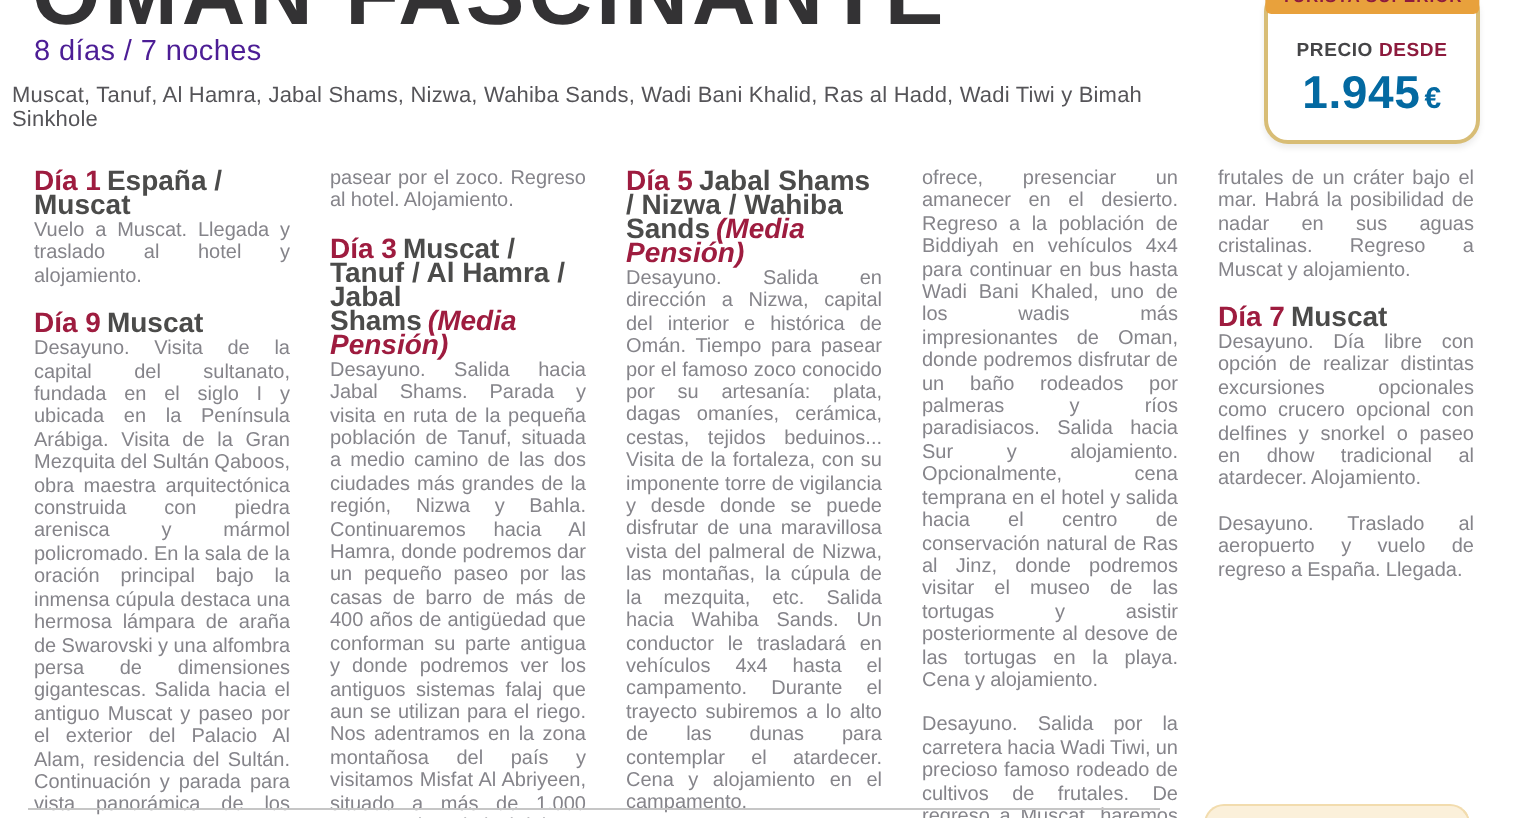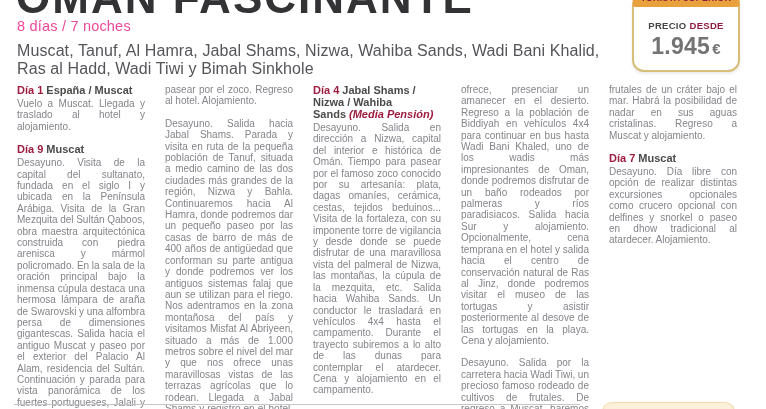--- a/index.html
+++ b/index.html
@@ -15,55 +15,55 @@
   .title-clip {
     position:absolute; top:0; left:16px; width:620px; height:15px; overflow:hidden;
   }
   .tour-title {
     margin-top:-27px;
     font-size:44px; font-weight:700; letter-spacing:2px;
     color:#333234; white-space:nowrap;
   }
   .tour-duration {
     position:absolute; top:18px; left:17px;
-    font-size:14.5px; color:#ec4899; letter-spacing:.2px;
+    font-size:14.5px; color:#4c1d95; letter-spacing:.2px;
   }
   .tour-destinations {
-    position:absolute; top:42px; left:17px; width:610px;
-    font-size:16px; color:#555458; letter-spacing:.1px;
+    position:absolute; top:42px; left:6px; width:610px;
+    font-size:11px; color:#555458; letter-spacing:.1px;
   }
   
   .price-wrap { position:absolute; top:-6px; right:26px; width:108px; }
   .price-box {
     position:relative;
     border:2px solid #d8bd76; border-radius:12px;
     background:#ffffff;
     padding:24px 4px 10px 4px;
     text-align:center;
     box-shadow:0 2px 3px rgba(0,0,0,.08);
   }
   .category-badge {
     position:absolute; top:-8px; left:50%; transform:translateX(-50%);
     background:#e8a13c; color:#8d1b3d;
     font-size:8.5px; font-weight:700; letter-spacing:.5px;
     padding:5px 8px 4px; border-radius:3px; white-space:nowrap;
   }
   .price-label { font-size:9.5px; font-weight:700; letter-spacing:.3px; color:#454547; }
   .price-label .desde { color:#8d1b3d; margin-left:3px; }
-  .price-value { margin-top:2px; font-size:23px; font-weight:700; color:#737373; letter-spacing:.3px; }
+  .price-value { margin-top:2px; font-size:23px; font-weight:700; color:#0369a1; letter-spacing:.3px; }
   .price-value .cur { font-size:15px; font-weight:700; margin-left:2px; }
   
   .columns {
     position:absolute; top:84px; left:17px;
     display:grid; grid-template-columns:repeat(5,128px); column-gap:20px;
     height:325px; overflow:hidden;
   }
   .col { overflow:hidden; }
   .dh {
-    font-size:11px; font-weight:700; line-height:12px;
+    font-size:14px; font-weight:700; line-height:12px;
     color:#4b4b4a; margin:0 0 2px;
   }
   .dh .day { color:#9e1c3f; margin-right:3px; }
   .dh .meal { color:#9e1c3f; font-style:italic; margin-left:3px; }
   .col p {
     font-size:10px; line-height:11.4px; text-align:justify;
     word-spacing:-0.2px; margin:0 0 11px; color:#85848a;
   }
   
   .divider {
@@ -97,37 +97,39 @@
 
   <section class="col">
     <h3 class="dh"><span class="day">Día 1</span><span class="route">España / Muscat</span></h3>
     <p>Vuelo a Muscat. Llegada y traslado al hotel y alojamiento.</p>
     <h3 class="dh"><span class="day">Día 9</span><span class="route">Muscat</span></h3>
     <p>Desayuno. Visita de la capital del sultanato, fundada en el siglo I y ubicada en la Península Arábiga. Visita de la Gran Mezquita del Sultán Qaboos, obra maestra arquitectónica construida con piedra arenisca y mármol policromado. En la sala de la oración principal bajo la inmensa cúpula destaca una hermosa lámpara de araña de Swarovski y una alfombra persa de dimensiones gigantescas. Salida hacia el antiguo Muscat y paseo por el exterior del Palacio Al Alam, residencia del Sultán. Continuación y parada para vista panorámica de los fuertes portugueses, Jalali y Mirani, que protegían el antiguo puerto comercial. Visita barrio tradicional de Mutra donde podrán</p>
   </section>
 
   <section class="col">
     <p>pasear por el zoco. Regreso al hotel. Alojamiento.</p>
+    <h3 class="dh"><span class="day">Día 3</span><span class="route">Muscat / Tanuf / Al Hamra / Jabal Shams</span><span class="meal">(Media Pensión)</span></h3>
     <p>Desayuno. Salida hacia Jabal Shams. Parada y visita en ruta de la pequeña población de Tanuf, situada a medio camino de las dos ciudades más grandes de la región, Nizwa y Bahla. Continuaremos hacia Al Hamra, donde podremos dar un pequeño paseo por las casas de barro de más de 400 años de antigüedad que conforman su parte antigua y donde podremos ver los antiguos sistemas falaj que aun se utilizan para el riego. Nos adentramos en la zona montañosa del país y visitamos Misfat Al Abriyeen, situado a más de 1.000 metros sobre el nivel del mar y que nos ofrece unas maravillosas vistas de las terrazas agrícolas que lo rodean. Llegada a Jabal Shams y registro en el hotel. Cena y alojamiento.</p>
   </section>
 
   <section class="col">
-    <h3 class="dh"><span class="day">Día 4</span><span class="route">Jabal Shams / Nizwa / Wahiba Sands</span><span class="meal">(Media Pensión)</span></h3>
+    <h3 class="dh"><span class="day">Día 5</span><span class="route">Jabal Shams / Nizwa / Wahiba Sands</span><span class="meal">(Media Pensión)</span></h3>
     <p>Desayuno. Salida en dirección a Nizwa, capital del interior e histórica de Omán. Tiempo para pasear por el famoso zoco conocido por su artesanía: plata, dagas omaníes, cerámica, cestas, tejidos beduinos... Visita de la fortaleza, con su imponente torre de vigilancia y desde donde se puede disfrutar de una maravillosa vista del palmeral de Nizwa, las montañas, la cúpula de la mezquita, etc. Salida hacia Wahiba Sands. Un conductor le trasladará en vehículos 4x4 hasta el campamento. Durante el trayecto subiremos a lo alto de las dunas para contemplar el atardecer. Cena y alojamiento en el campamento.</p>
     <h3 class="dh"><span class="day">Día 5</span><span class="route">Wahiba Sand / Wadi Bani Khalid / Ras al Hadd</span><span class="meal">(Media Pensión)</span></h3>
     <p>Desayuno. Aconsejamos madrugar y acudir a uno de los mayores espectáculos que la naturaleza nos</p>
   </section>
 
   <section class="col">
     <p>ofrece, presenciar un amanecer en el desierto. Regreso a la población de Biddiyah en vehículos 4x4 para continuar en bus hasta Wadi Bani Khaled, uno de los wadis más impresionantes de Oman, donde podremos disfrutar de un baño rodeados por palmeras y ríos paradisiacos. Salida hacia Sur y alojamiento. Opcionalmente, cena temprana en el hotel y salida hacia el centro de conservación natural de Ras al Jinz, donde podremos visitar el museo de las tortugas y asistir posteriormente al desove de las tortugas en la playa. Cena y alojamiento.</p>
     <p>Desayuno. Salida por la carretera hacia Wadi Tiwi, un precioso famoso rodeado de cultivos de frutales. De regreso a Muscat, haremos una parada en Bimah Sinkhole, un golfo con circunferencia de 100 metros</p>
   </section>
 
   <section class="col">
     <p>frutales de un cráter bajo el mar. Habrá la posibilidad de nadar en sus aguas cristalinas. Regreso a Muscat y alojamiento.</p>
     <h3 class="dh"><span class="day">Día 7</span><span class="route">Muscat</span></h3>
     <p>Desayuno. Día libre con opción de realizar distintas excursiones opcionales como crucero opcional con delfines y snorkel o paseo en dhow tradicional al atardecer. Alojamiento.</p>
+    <p>Desayuno. Traslado al aeropuerto y vuelo de regreso a España. Llegada.</p>
   </section>
 
 </main>
 
 <div class="divider"></div>
 <div class="next-card"></div>
 
 </body></html>

